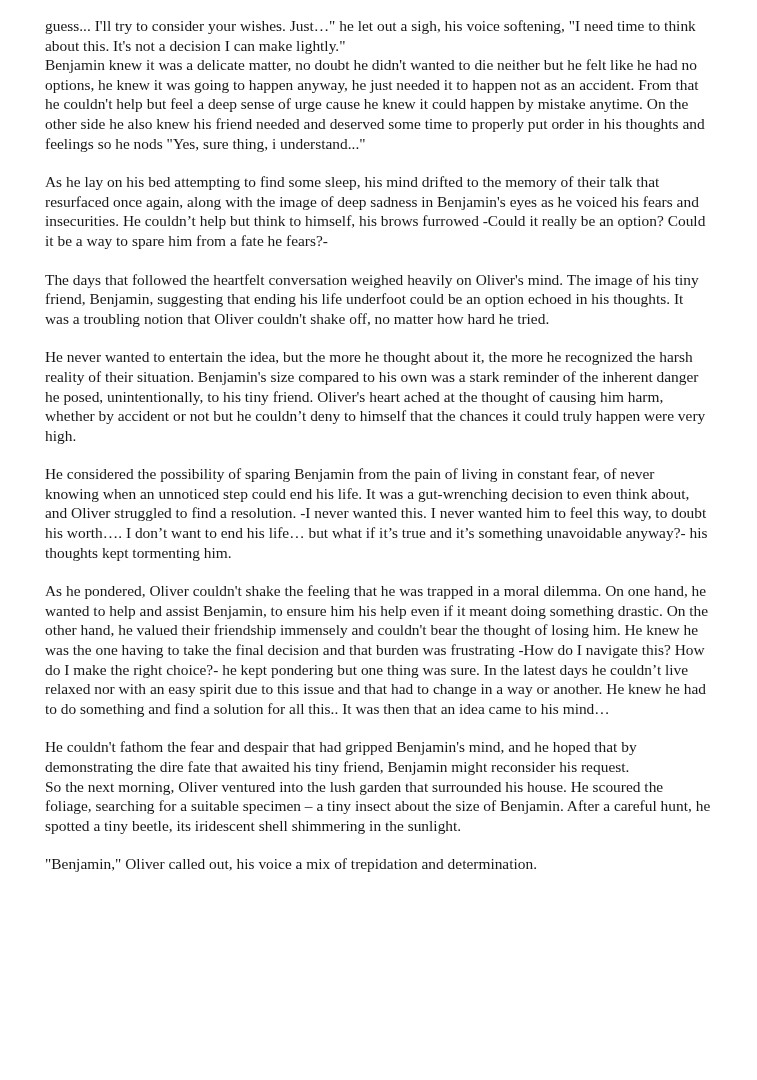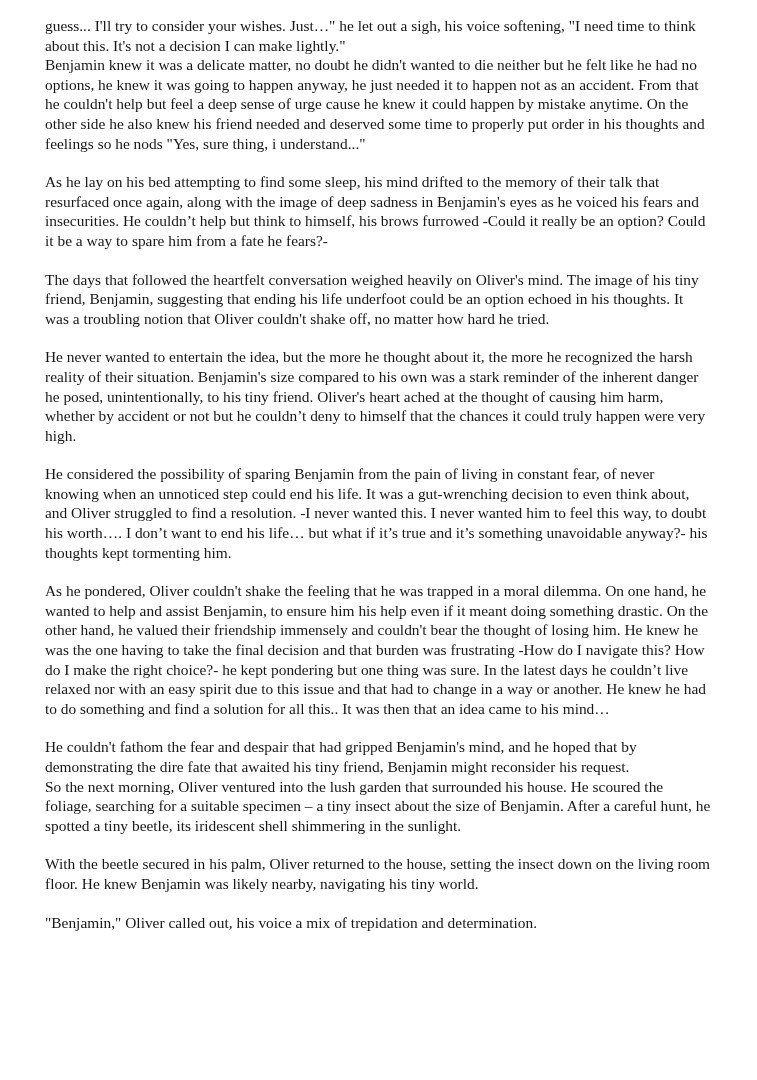--- a/index.html
+++ b/index.html
@@ -59,21 +59,20 @@
   <div id="story-body">
     <p class="para">guess... I'll try to consider your wishes. Just…" he let out a sigh, his voice softening, "I need time to think about this. It's not a decision I can make lightly."
 Benjamin knew it was a delicate matter, no doubt he didn't wanted to die neither but he felt like he had no options, he knew it was going to happen anyway, he just needed it to happen not as an accident. From that he couldn't help but feel a deep sense of urge cause he knew it could happen by mistake anytime. On the other side he also knew his friend needed and deserved some time to properly put order in his thoughts and feelings so he nods "Yes, sure thing, i understand..."</p>
     <p class="para">As he lay on his bed attempting to find some sleep, his mind drifted to the memory of their talk that resurfaced once again, along with the image of deep sadness in Benjamin's eyes as he voiced his fears and insecurities. He couldn’t help but think to himself, his brows furrowed -Could it really be an option? Could it be a way to spare him from a fate he fears?-</p>
     <p class="para">The days that followed the heartfelt conversation weighed heavily on Oliver's mind. The image of his tiny friend, Benjamin, suggesting that ending his life underfoot could be an option echoed in his thoughts. It was a troubling notion that Oliver couldn't shake off, no matter how hard he tried.</p>
     <p class="para">He never wanted to entertain the idea, but the more he thought about it, the more he recognized the harsh reality of their situation. Benjamin's size compared to his own was a stark reminder of the inherent danger he posed, unintentionally, to his tiny friend. Oliver's heart ached at the thought of causing him harm, whether by accident or not but he couldn’t deny to himself that the chances it could truly happen were very high.</p>
     <p class="para">He considered the possibility of sparing Benjamin from the pain of living in constant fear, of never knowing when an unnoticed step could end his life. It was a gut-wrenching decision to even think about, and Oliver struggled to find a resolution. -I never wanted this. I never wanted him to feel this way, to doubt his worth…. I don’t want to end his life… but what if it’s true and it’s something unavoidable anyway?- his thoughts kept tormenting him.</p>
     <p class="para">As he pondered, Oliver couldn't shake the feeling that he was trapped in a moral dilemma. On one hand, he wanted to help and assist Benjamin, to ensure him his help even if it meant doing something drastic. On the other hand, he valued their friendship immensely and couldn't bear the thought of losing him. He knew he was the one having to take the final decision and that burden was frustrating -How do I navigate this? How do I make the right choice?- he kept pondering but one thing was sure. In the latest days he couldn’t live relaxed nor with an easy spirit due to this issue and that had to change in a way or another. He knew he had to do something and find a solution for all this.. It was then that an idea came to his mind…</p>
     <p class="para">He couldn't fathom the fear and despair that had gripped Benjamin's mind, and he hoped that by demonstrating the dire fate that awaited his tiny friend, Benjamin might reconsider his request.
 So the next morning, Oliver ventured into the lush garden that surrounded his house. He scoured the foliage, searching for a suitable specimen – a tiny insect about the size of Benjamin. After a careful hunt, he spotted a tiny beetle, its iridescent shell shimmering in the sunlight.</p>
-    <p class="para">With the beetle secured in his palm, Oliver returned to the house, setting the insect down on the living room floor. He knew Benjamin was likely nearby, navigating his tiny world.</p>
     <p class="para">"Benjamin," Oliver called out, his voice a mix of trepidation and determination.</p>
   </div>
 
   <div id="watermark-bar">
     
   </div>
 
 </div>
 
 </body></html>

